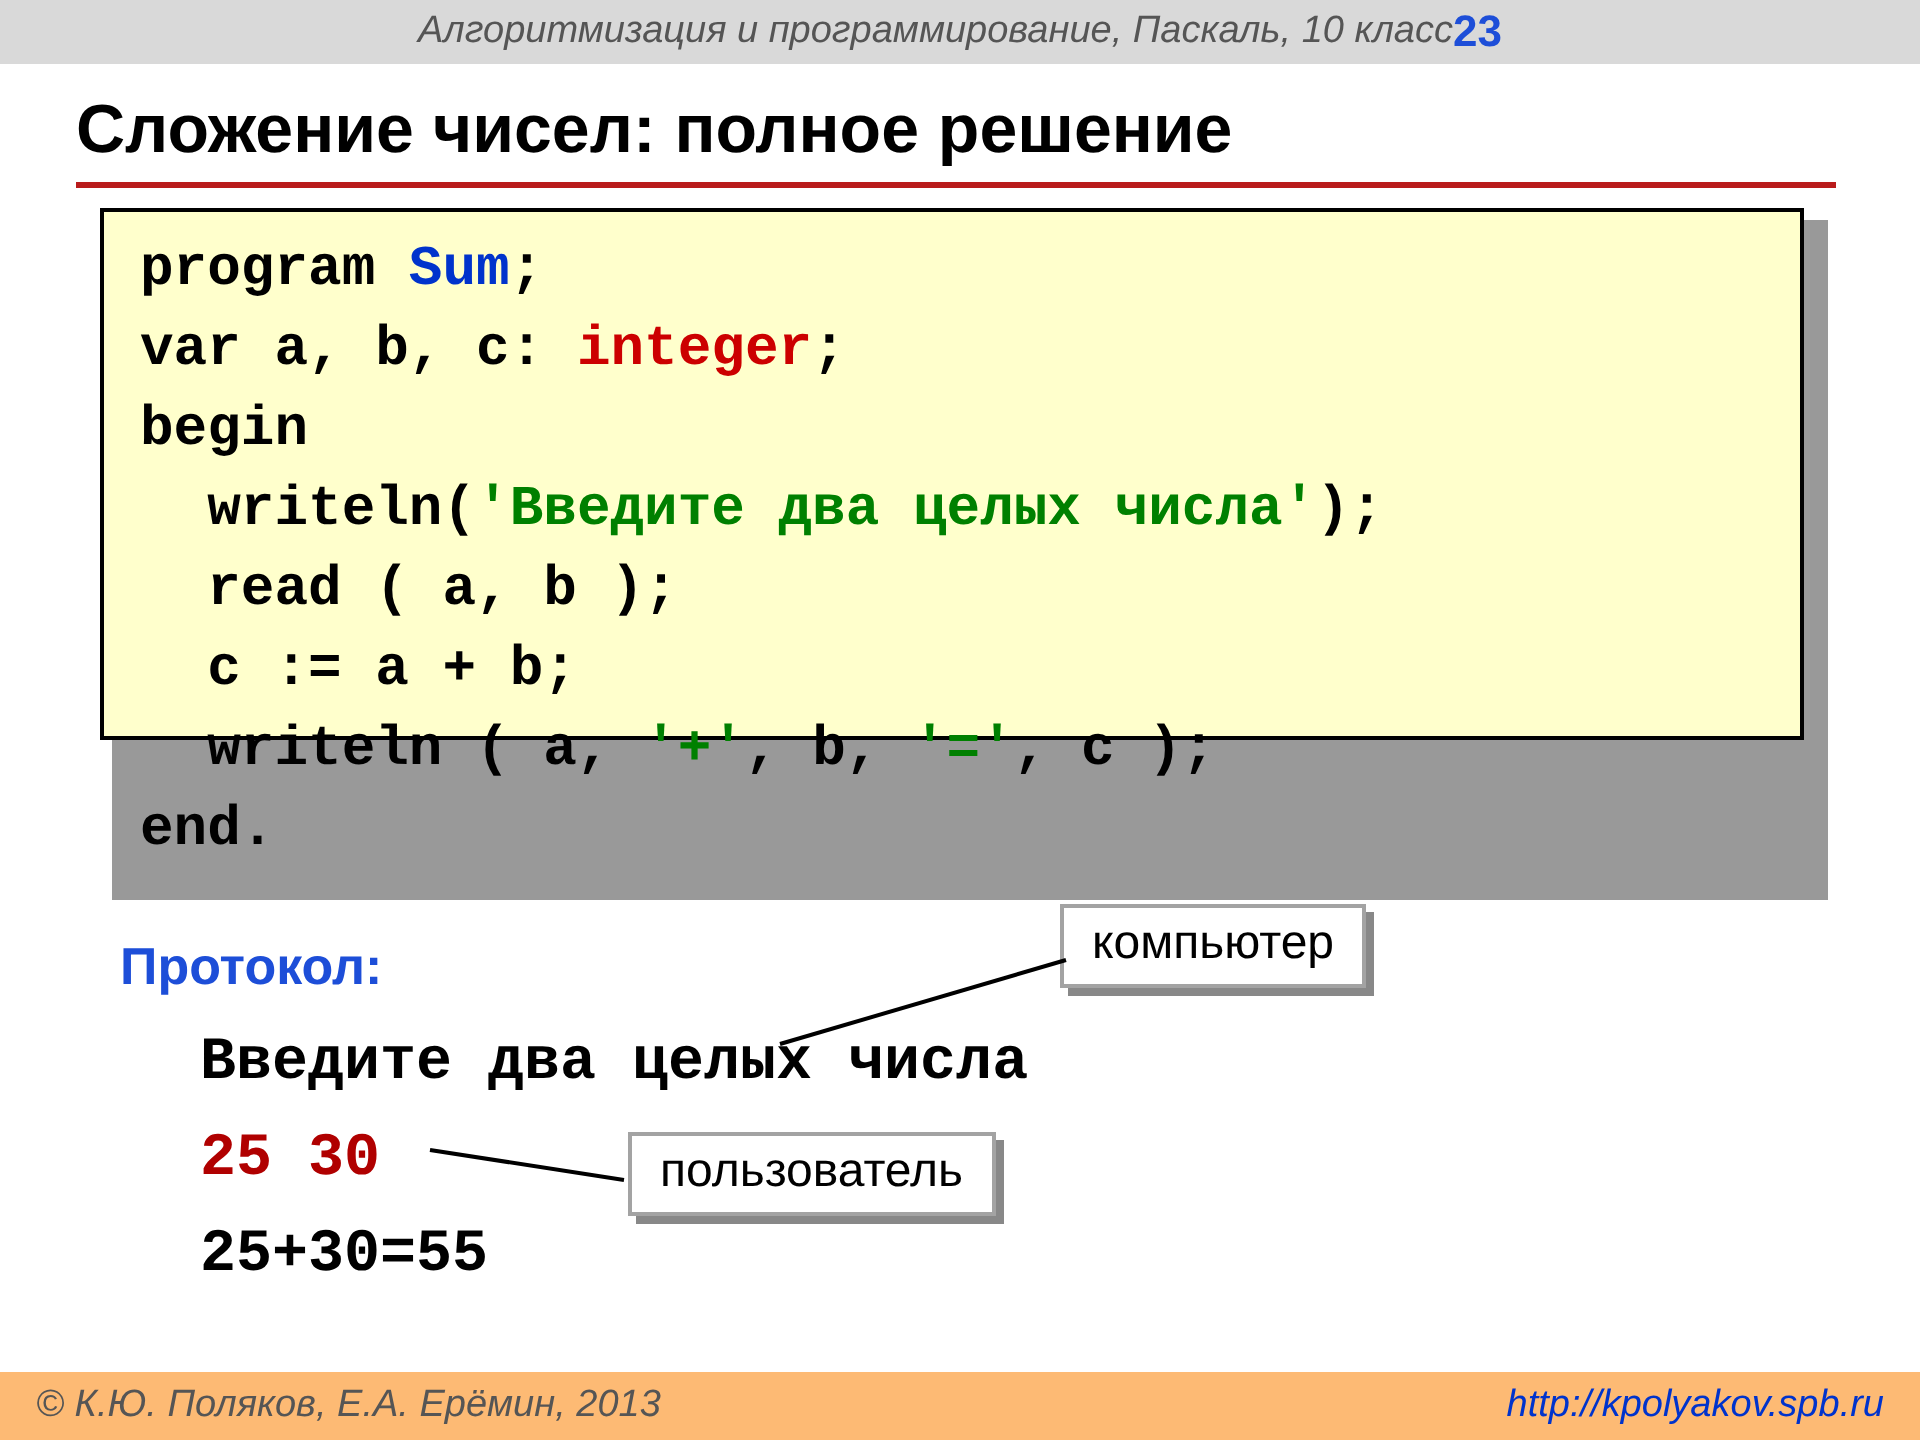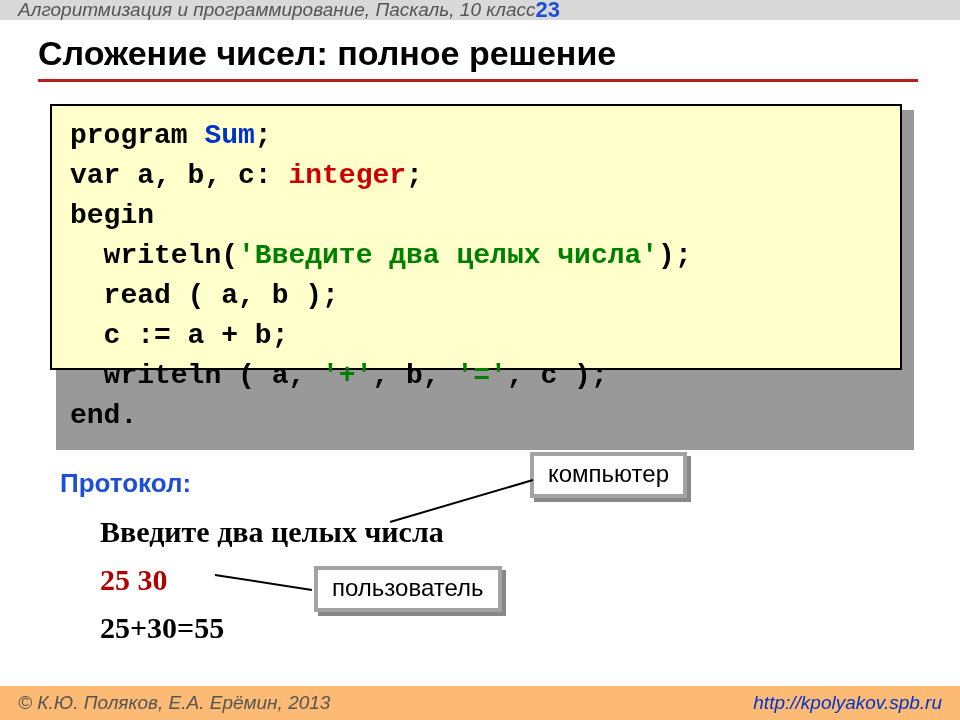--- a/index.html
+++ b/index.html
@@ -3,22 +3,22 @@
 <meta charset="utf-8">
 <style>
   html,body{margin:0;padding:0}
   body{
     width:960px;height:720px;
     font-family:Arial,Helvetica,sans-serif;
     background:#fff;color:#000;
     position:relative;overflow:hidden;
   }
   .header{
-    height:20px;background:#d9d9d9;
-    display:flex;align-items:center;justify-content:flex-start;
+    height:32px;background:#d9d9d9;
+    display:flex;align-items:center;justify-content:center;
     padding:0 18px;font-style:italic;color:#555;font-size:19px;
   }
   .header .page{font-style:normal;font-weight:bold;color:#1d4ed8;font-size:22px}
   .title{
     font-size:34px;font-weight:bold;
     margin:14px 0 8px 38px;
     border-bottom:3px solid #b91c1c;
     padding-bottom:6px;width:880px;
   }
   .code-shadow{
@@ -35,26 +35,26 @@
   }
   .kw-blue{color:#0033cc}
   .kw-red{color:#cc0000}
   .str-green{color:#008000}
   .protocol-label{
     position:absolute;left:60px;top:468px;
     font-size:26px;font-weight:bold;color:#1d4ed8;
   }
   .proto{
     position:absolute;left:100px;top:508px;
-    font-family:Liberation Serif, serif;font-size:30px;font-weight:bold;
+    font-family:Liberation Mono, monospace;font-size:30px;font-weight:bold;
     line-height:48px;white-space:pre;
   }
   .proto .user-in{color:#b00000}
   .callout{
-    position:absolute;background:#fff;border:4px solid #a3a3a3;
+    position:absolute;background:#fff;border:2px solid #a3a3a3;
     font-size:24px;padding:4px 14px 6px 14px;
     box-shadow:4px 4px 0 #888;
   }
   #callout-comp{left:530px;top:452px}
   #callout-user{left:314px;top:566px}
   .footer{
     position:absolute;left:0;bottom:0;width:100%;height:34px;
     background:#fdba74;display:flex;align-items:center;
     justify-content:space-between;padding:0 18px;box-sizing:border-box;
     font-style:italic;font-size:19px;color:#555;

